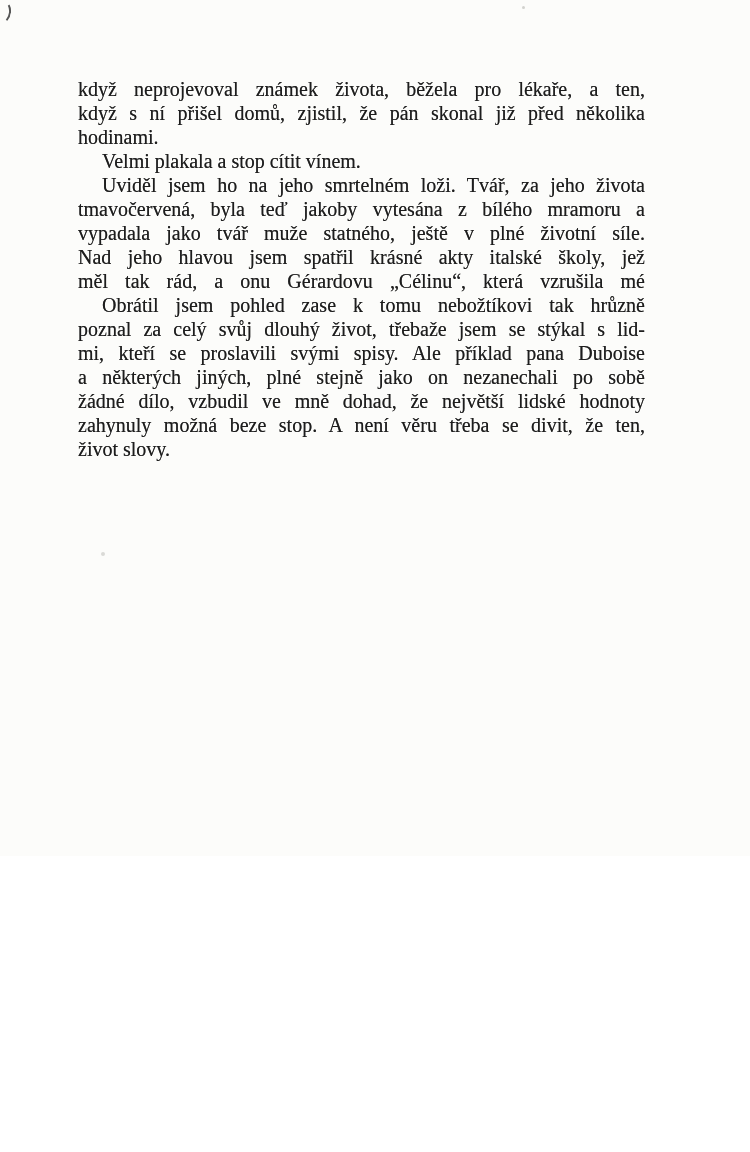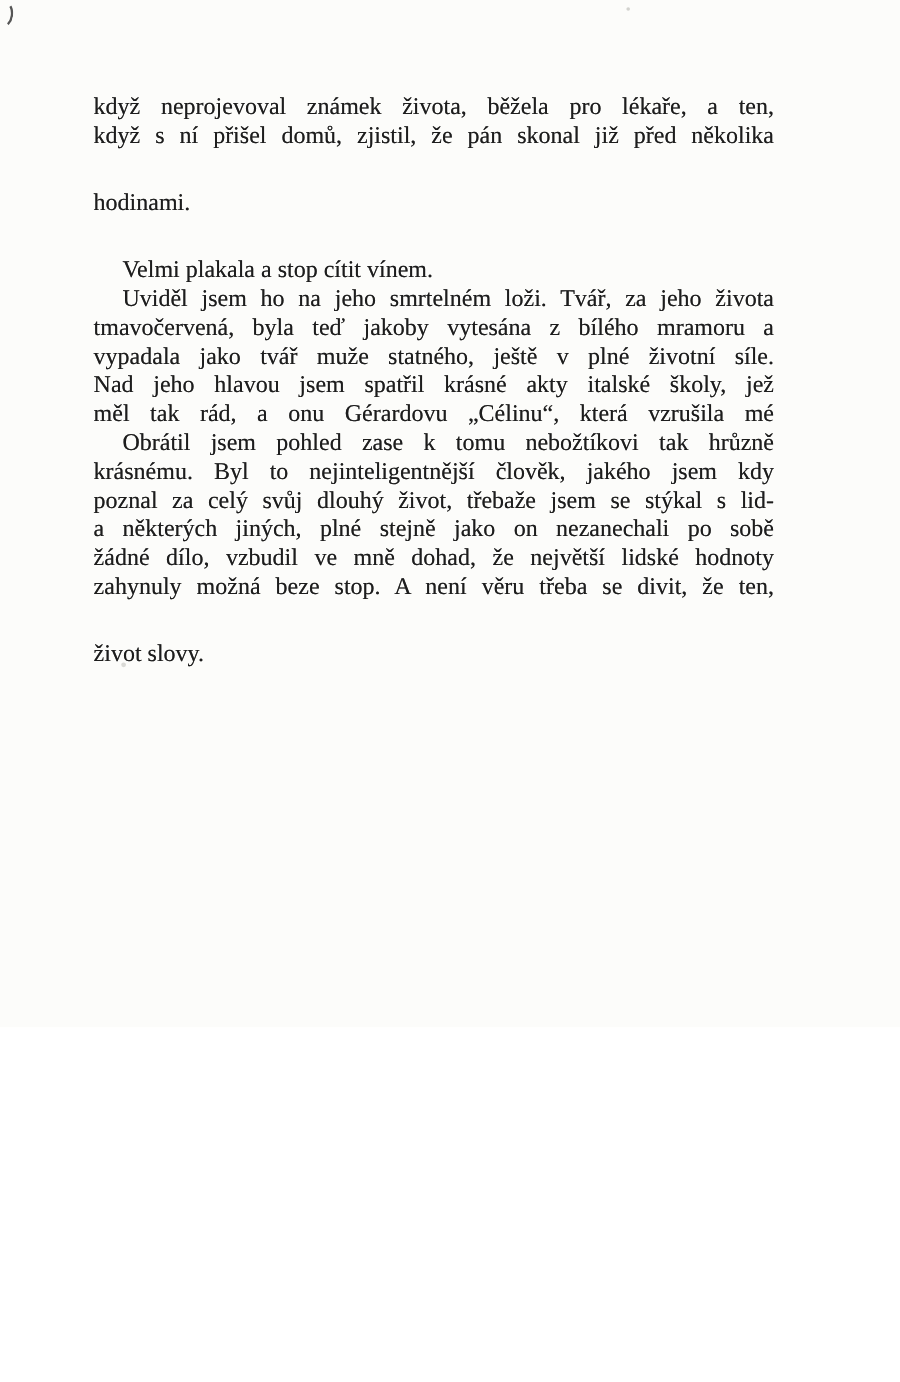--- a/index.html
+++ b/index.html
@@ -34,21 +34,20 @@
     margin: 0;
     padding: 0;
   }
   .line {
     text-align: justify;
     text-align-last: justify;
     text-justify: inter-word;
   }
   .line.para-end {
     text-align-last: left;
-    margin-top: 32px;
   }
   .line.indent {
     text-indent: 24px;
   }
   .page-number {
     position: absolute;
     top: 975px;
     left: 0;
     width: 736px;
     text-align: center;
@@ -110,22 +109,22 @@
       </div>
       <div class="para">
         <div class="line indent">Uviděl jsem ho na jeho smrtelném loži. Tvář, za jeho života</div>
         <div class="line">tmavočervená, byla teď jakoby vytesána z bílého mramoru a</div>
         <div class="line">vypadala jako tvář muže statného, ještě v plné životní síle.</div>
         <div class="line">Nad jeho hlavou jsem spatřil krásné akty italské školy, jež</div>
         <div class="line">měl tak rád, a onu Gérardovu „Célinu“, která vzrušila mé</div>
       </div>
       <div class="para">
         <div class="line indent">Obrátil jsem pohled zase k tomu nebožtíkovi tak hrůzně</div>
-        <div class="line">krásnému. Byl to nejinteligentnější člověk, jakého jsem kdy</div>
         <div class="line">poznal za celý svůj dlouhý život, třebaže jsem se stýkal s lid-</div>
+        <div class="line">mi, kteří se proslavili svými spisy. Ale příklad pana Duboise</div>
         <div class="line">a některých jiných, plné stejně jako on nezanechali po sobě</div>
         <div class="line">žádné dílo, vzbudil ve mně dohad, že největší lidské hodnoty</div>
         <div class="line">zahynuly možná beze stop. A není věru třeba se divit, že ten,</div>
         <div class="line para-end">život slovy.</div>
       </div>
     </div>
   <div class="page-number">651</div>
   <div class="artifact corner-mark"></div>
   <div class="artifact speck speck-a"></div>
   <div class="artifact speck speck-b"></div>

